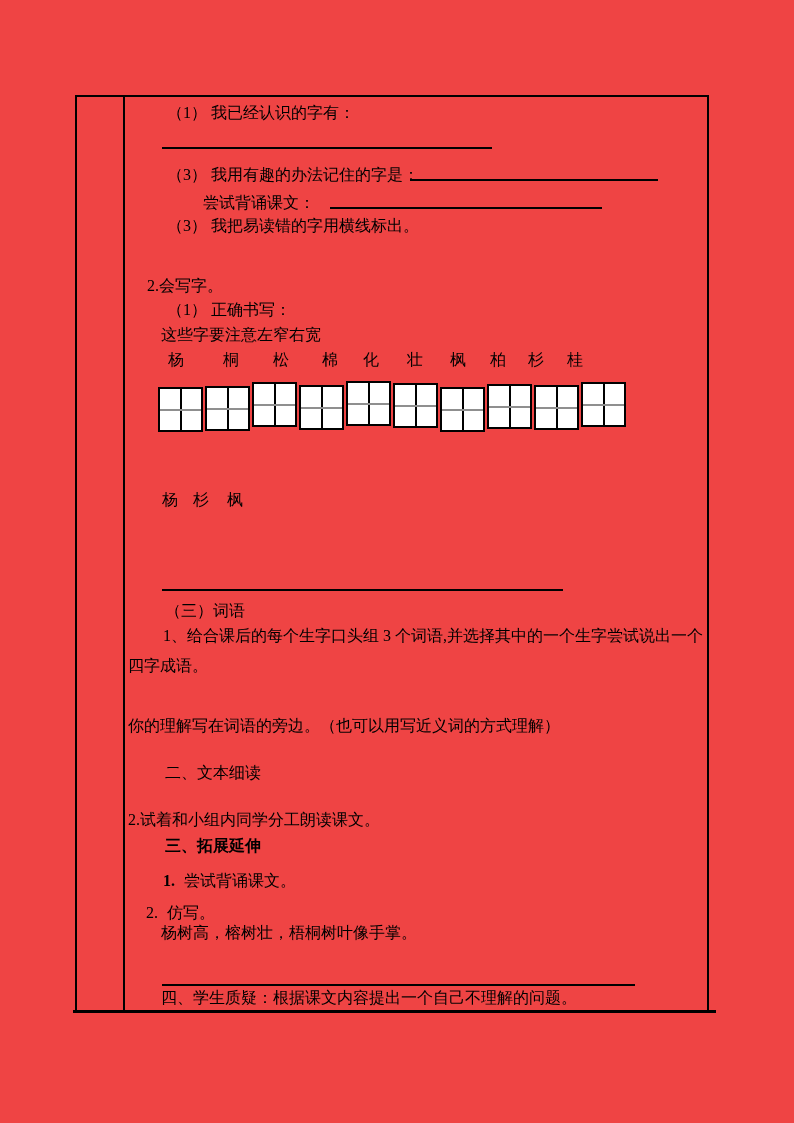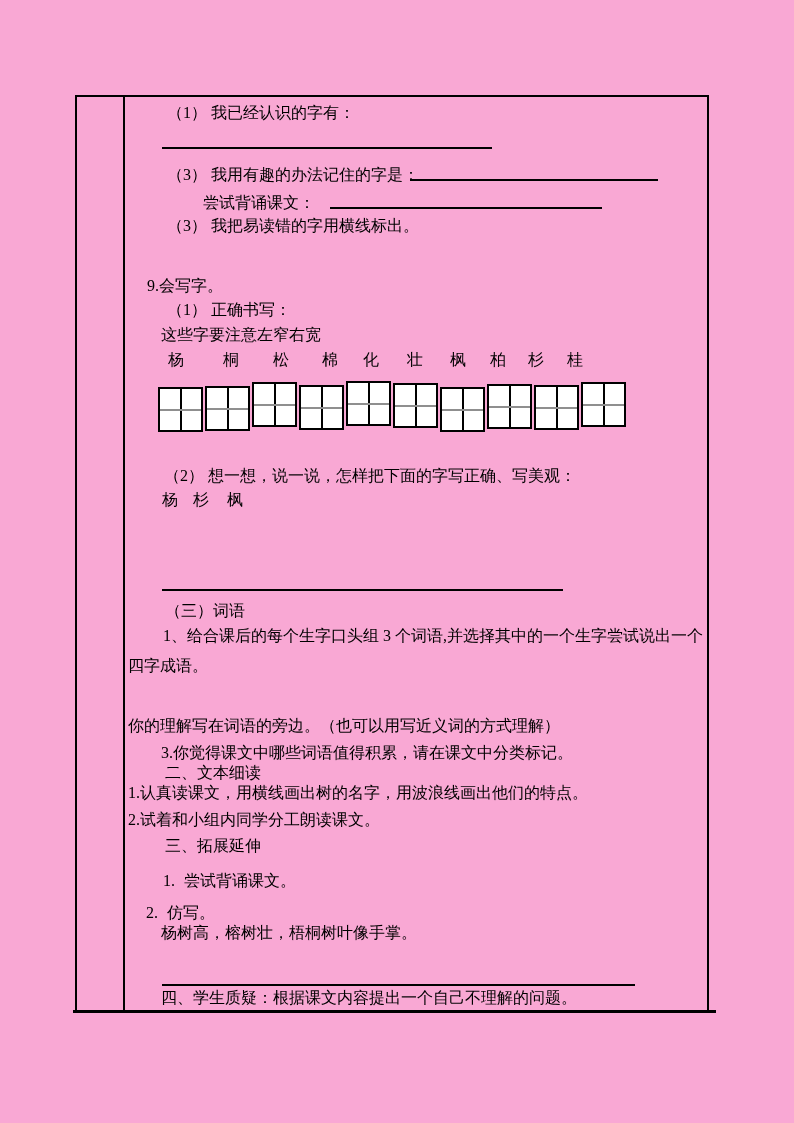--- a/index.html
+++ b/index.html
@@ -1,32 +1,32 @@
 <!DOCTYPE html>
 <html><head>
 <meta charset="utf-8">
 <style>
   html,body{margin:0;padding:0;background:#ffffff;}
   .page{
     position:relative;
     width:794px;height:1123px;
-    background:#f9a8d4;
+    background:#ef4444;
     font-family:"Liberation Serif","DejaVu Serif",serif;
     color:#000;
     overflow:hidden;
   }
   .bline{position:absolute;background:#000;}
   .txt{
     position:absolute;
     font-size:16px;
     line-height:18px;
     white-space:nowrap;
     color:#000;
   }
-  .bold{font-weight:normal;}
+  .bold{font-weight:bold;}
   .num{margin-right:9px;}
   .ul{position:absolute;height:0;border-top:2px solid #000;}
   .pch{position:absolute;font-size:16px;line-height:18px;}
   .gridboxes{
     position:absolute;top:381px;left:158px;
     display:flex;align-items:flex-start;
   }
   .gb{
     position:relative;
     width:45px;height:45px;
@@ -71,21 +71,21 @@
   <div class="ul" style="top:147px;left:162px;width:330px"></div>
 
   <div class="txt" style="top:166px;left:167px">（3） 我用有趣的办法记住的字是：</div>
   <div class="ul" style="top:179px;left:410px;width:248px"></div>
 
   <div class="txt" style="top:194px;left:203px">尝试背诵课文：</div>
   <div class="ul" style="top:207px;left:330px;width:272px"></div>
 
   <div class="txt" style="top:217px;left:167px">（3） 我把易读错的字用横线标出。</div>
 
-  <div class="txt" style="top:277px;left:147px">9.会写字。</div>
+  <div class="txt" style="top:277px;left:147px">2.会写字。</div>
   <div class="txt" style="top:301px;left:167px">（1） 正确书写：</div>
   <div class="txt" style="top:326px;left:161px">这些字要注意左窄右宽</div>
 
   <span class="pch" style="top:351px;left:168px">杨</span>
   <span class="pch" style="top:351px;left:223px">桐</span>
   <span class="pch" style="top:351px;left:273px">松</span>
   <span class="pch" style="top:351px;left:322px">棉</span>
   <span class="pch" style="top:351px;left:363px">化</span>
   <span class="pch" style="top:351px;left:407px">壮</span>
   <span class="pch" style="top:351px;left:450px">枫</span>
@@ -99,36 +99,33 @@
     <span class="gb"></span>
     <span class="gb"></span>
     <span class="gb"></span>
     <span class="gb"></span>
     <span class="gb"></span>
     <span class="gb"></span>
     <span class="gb"></span>
     <span class="gb"></span>
   </div>
 
-  <div class="txt" style="top:467px;left:164px">（2） 想一想，说一说，怎样把下面的字写正确、写美观：</div>
 
   <span class="pch" style="top:491px;left:162px">杨</span>
   <span class="pch" style="top:491px;left:193px">杉</span>
   <span class="pch" style="top:491px;left:227px">枫</span>
 
   <div class="ul" style="top:589px;left:162px;width:401px"></div>
 
   <div class="txt" style="top:602px;left:165px">（三）词语</div>
   <div class="txt" style="top:627px;left:163px">1、给合课后的每个生字口头组 3 个词语,并选择其中的一个生字尝试说出一个</div>
   <div class="txt" style="top:657px;left:128px">四字成语。</div>
   <div class="txt" style="top:717px;left:128px">你的理解写在词语的旁边。（也可以用写近义词的方式理解）</div>
-  <div class="txt" style="top:744px;left:161px">3.你觉得课文中哪些词语值得积累，请在课文中分类标记。</div>
 
   <div class="txt" style="top:764px;left:165px">二、文本细读</div>
-  <div class="txt" style="top:784px;left:128px">1.认真读课文，用横线画出树的名字，用波浪线画出他们的特点。</div>
   <div class="txt" style="top:811px;left:128px">2.试着和小组内同学分工朗读课文。</div>
 
   <div class="txt bold" style="top:837px;left:165px">三、拓展延伸</div>
   <div class="txt" style="top:872px;left:163px">
     <span class="bold num">1.</span><span>尝试背诵课文。</span>
   </div>
   <div class="txt" style="top:904px;left:146px">
     <span class="num">2.</span><span>仿写。</span>
   </div>
   <div class="txt" style="top:924px;left:161px">杨树高，榕树壮，梧桐树叶像手掌。</div>

